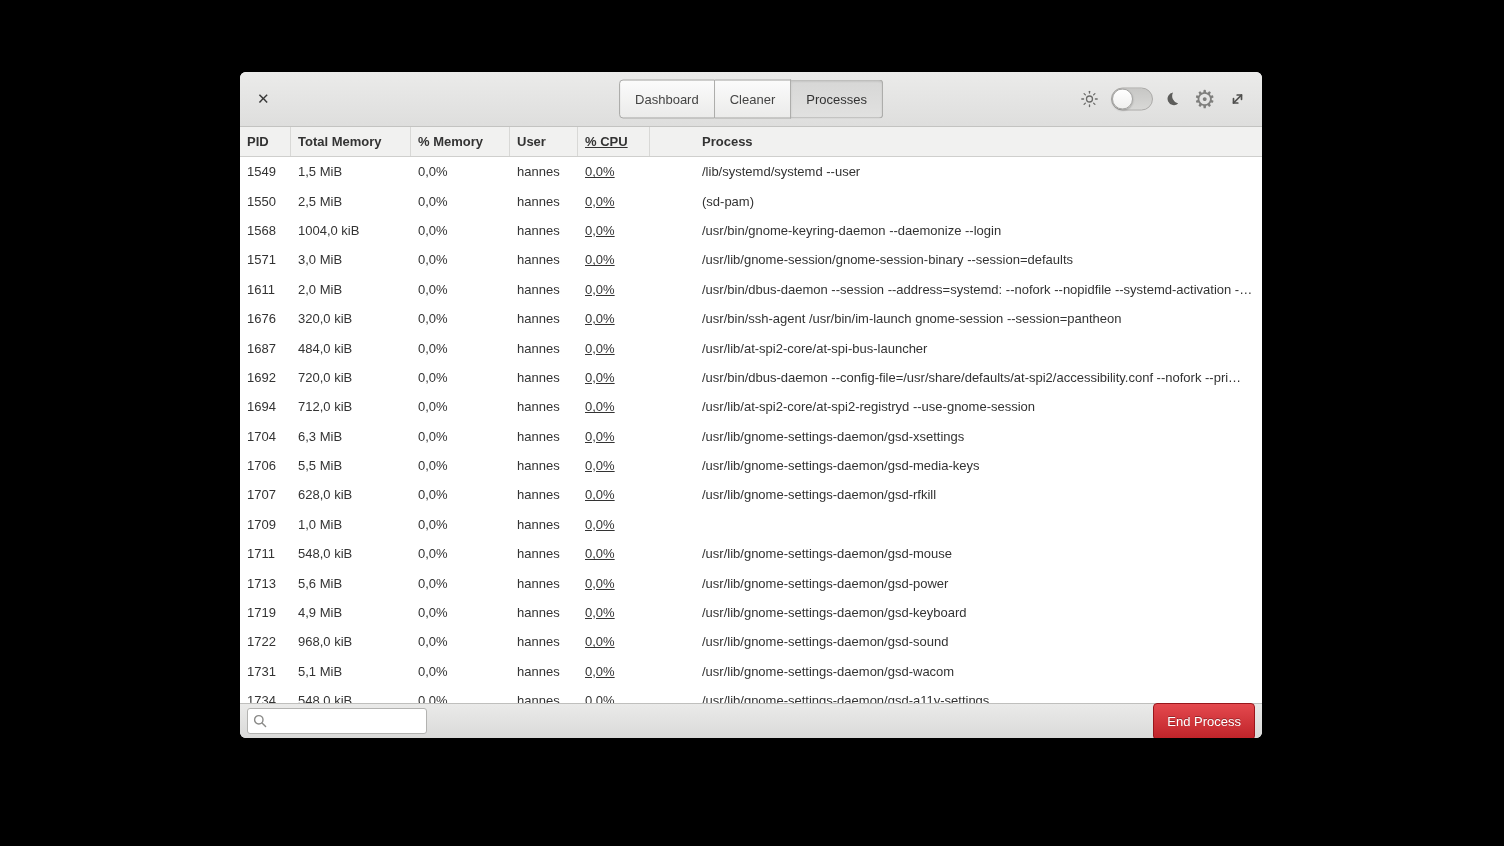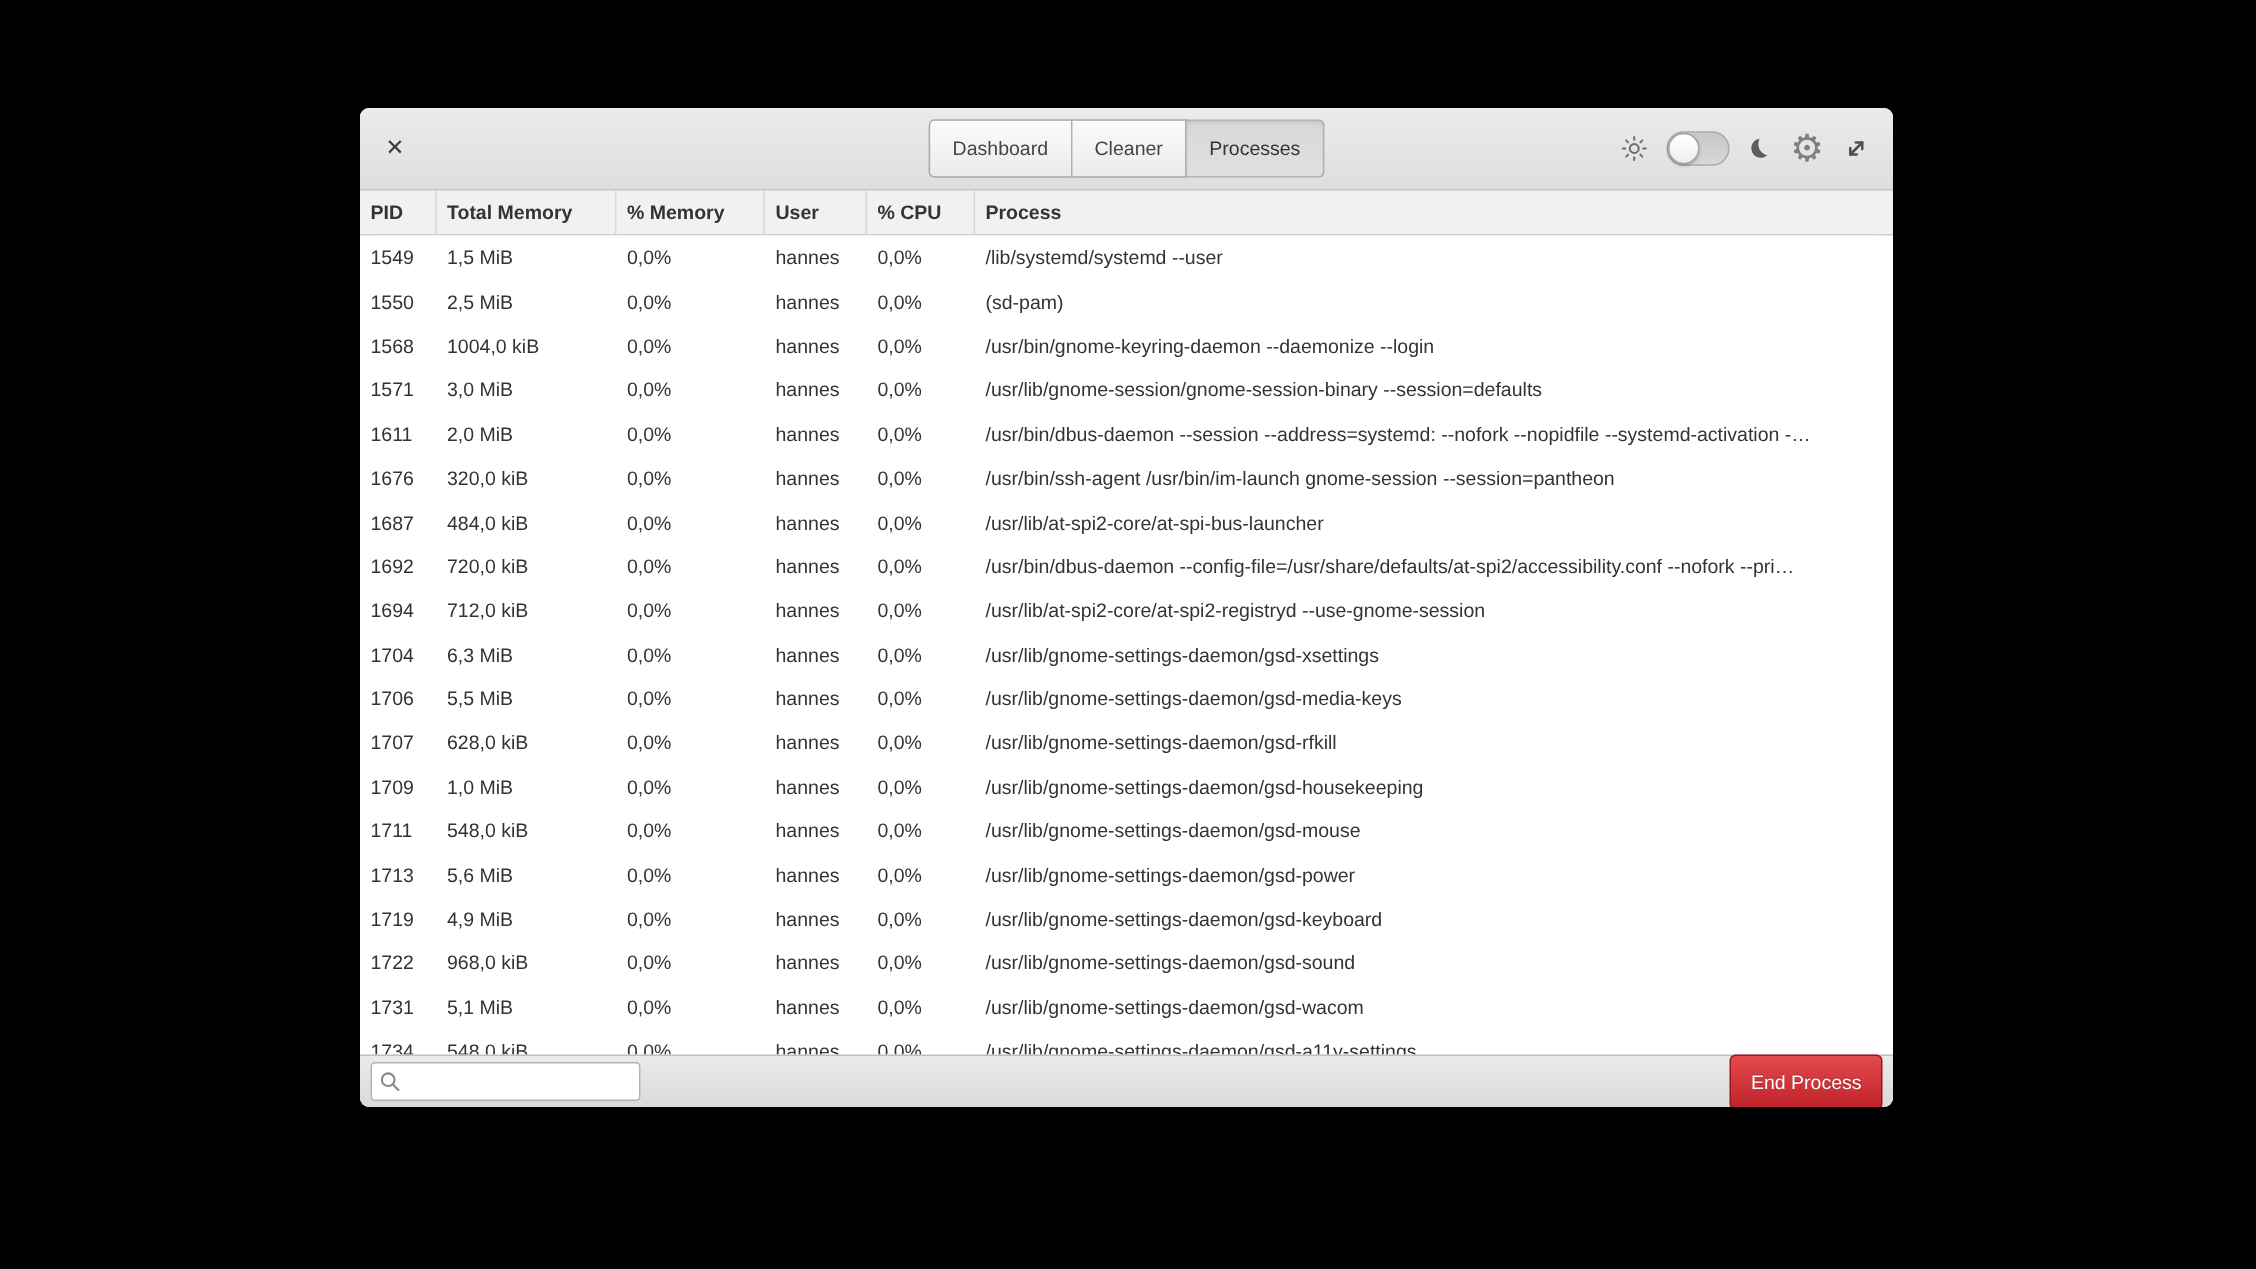--- a/index.html
+++ b/index.html
@@ -70,22 +70,22 @@
   .thead .cell{
     display:flex;align-items:center;font-weight:700;font-size:13px;color:#333;
     border-right:1px solid #d8d8d6;
   }
   .thead .cell:last-child{border-right:none;}
   .cell{box-sizing:border-box;padding-left:7px;white-space:nowrap;overflow:hidden;}
   .cell:nth-child(1){width:51px;flex:0 0 51px;}
   .cell:nth-child(2){width:120px;flex:0 0 120px;}
   .cell:nth-child(3){width:99px;flex:0 0 99px;}
   .cell:nth-child(4){width:68px;flex:0 0 68px;}
-  .cell:nth-child(5){width:72px;flex:0 0 72px;}
-  .cell:nth-child(6){flex:1 1 auto;}
+  .cell:nth-child(5){width:72px;flex:0 0 72px;text-decoration:underline;}
+  .cell:nth-child(6){flex:1 1 auto;margin-left:45px;}
   .tbody{flex:1 1 auto;background:#fff;overflow:hidden;border-radius:12px;}
   .row{display:flex;height:29.4px;align-items:center;font-size:13px;color:#333;}
   
   .footer{
     height:35px;flex:0 0 35px;background:linear-gradient(#eaeae9,#dadad9);
     border-top:1px solid #bfbfbd;display:flex;align-items:center;
     justify-content:space-between;padding:0 7px;box-sizing:border-box;
   }
   .search{
     width:180px;height:26px;background:#fff;border:1px solid #b3b3b1;border-radius:3px;
@@ -264,21 +264,20 @@
           <div class="cell">hannes</div>
           <div class="cell">0,0%</div>
           <div class="cell">/usr/lib/gnome-settings-daemon/gsd-rfkill</div>
         </div>
         <div class="row">
           <div class="cell">1709</div>
           <div class="cell">1,0 MiB</div>
           <div class="cell">0,0%</div>
           <div class="cell">hannes</div>
           <div class="cell">0,0%</div>
-          <div class="cell">/usr/lib/gnome-settings-daemon/gsd-housekeeping</div>
         </div>
         <div class="row">
           <div class="cell">1711</div>
           <div class="cell">548,0 kiB</div>
           <div class="cell">0,0%</div>
           <div class="cell">hannes</div>
           <div class="cell">0,0%</div>
           <div class="cell">/usr/lib/gnome-settings-daemon/gsd-mouse</div>
         </div>
         <div class="row">

